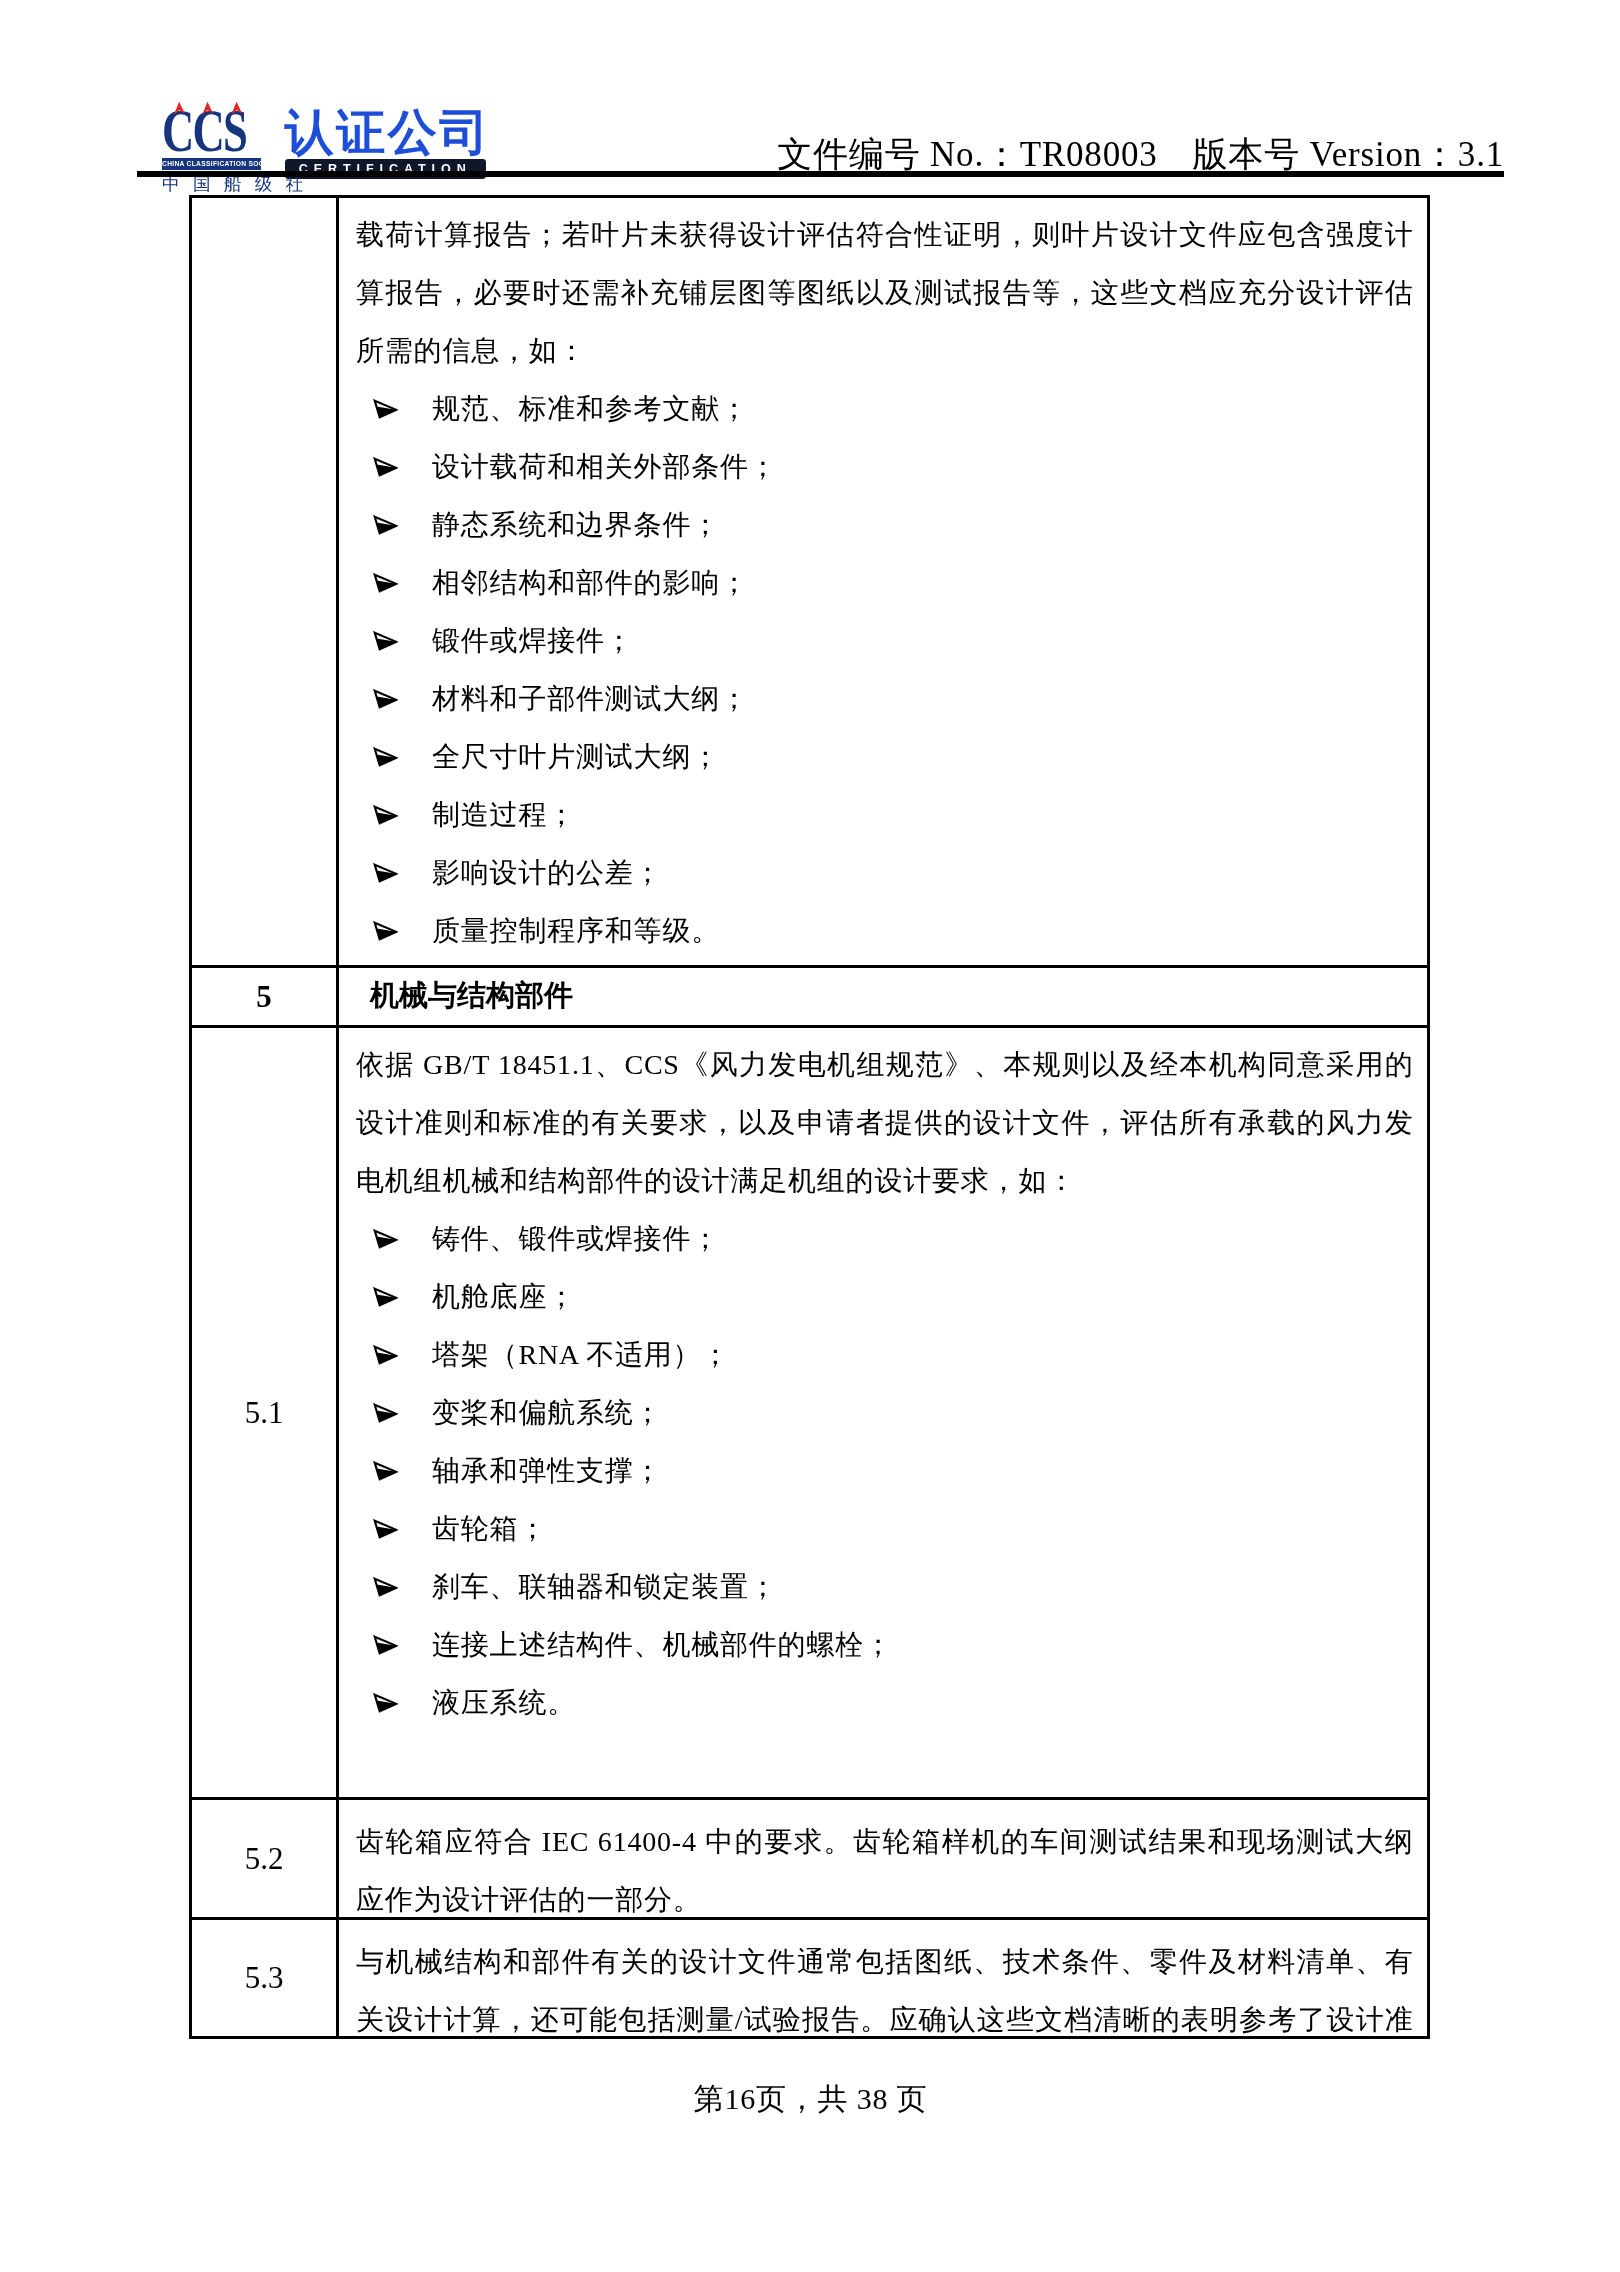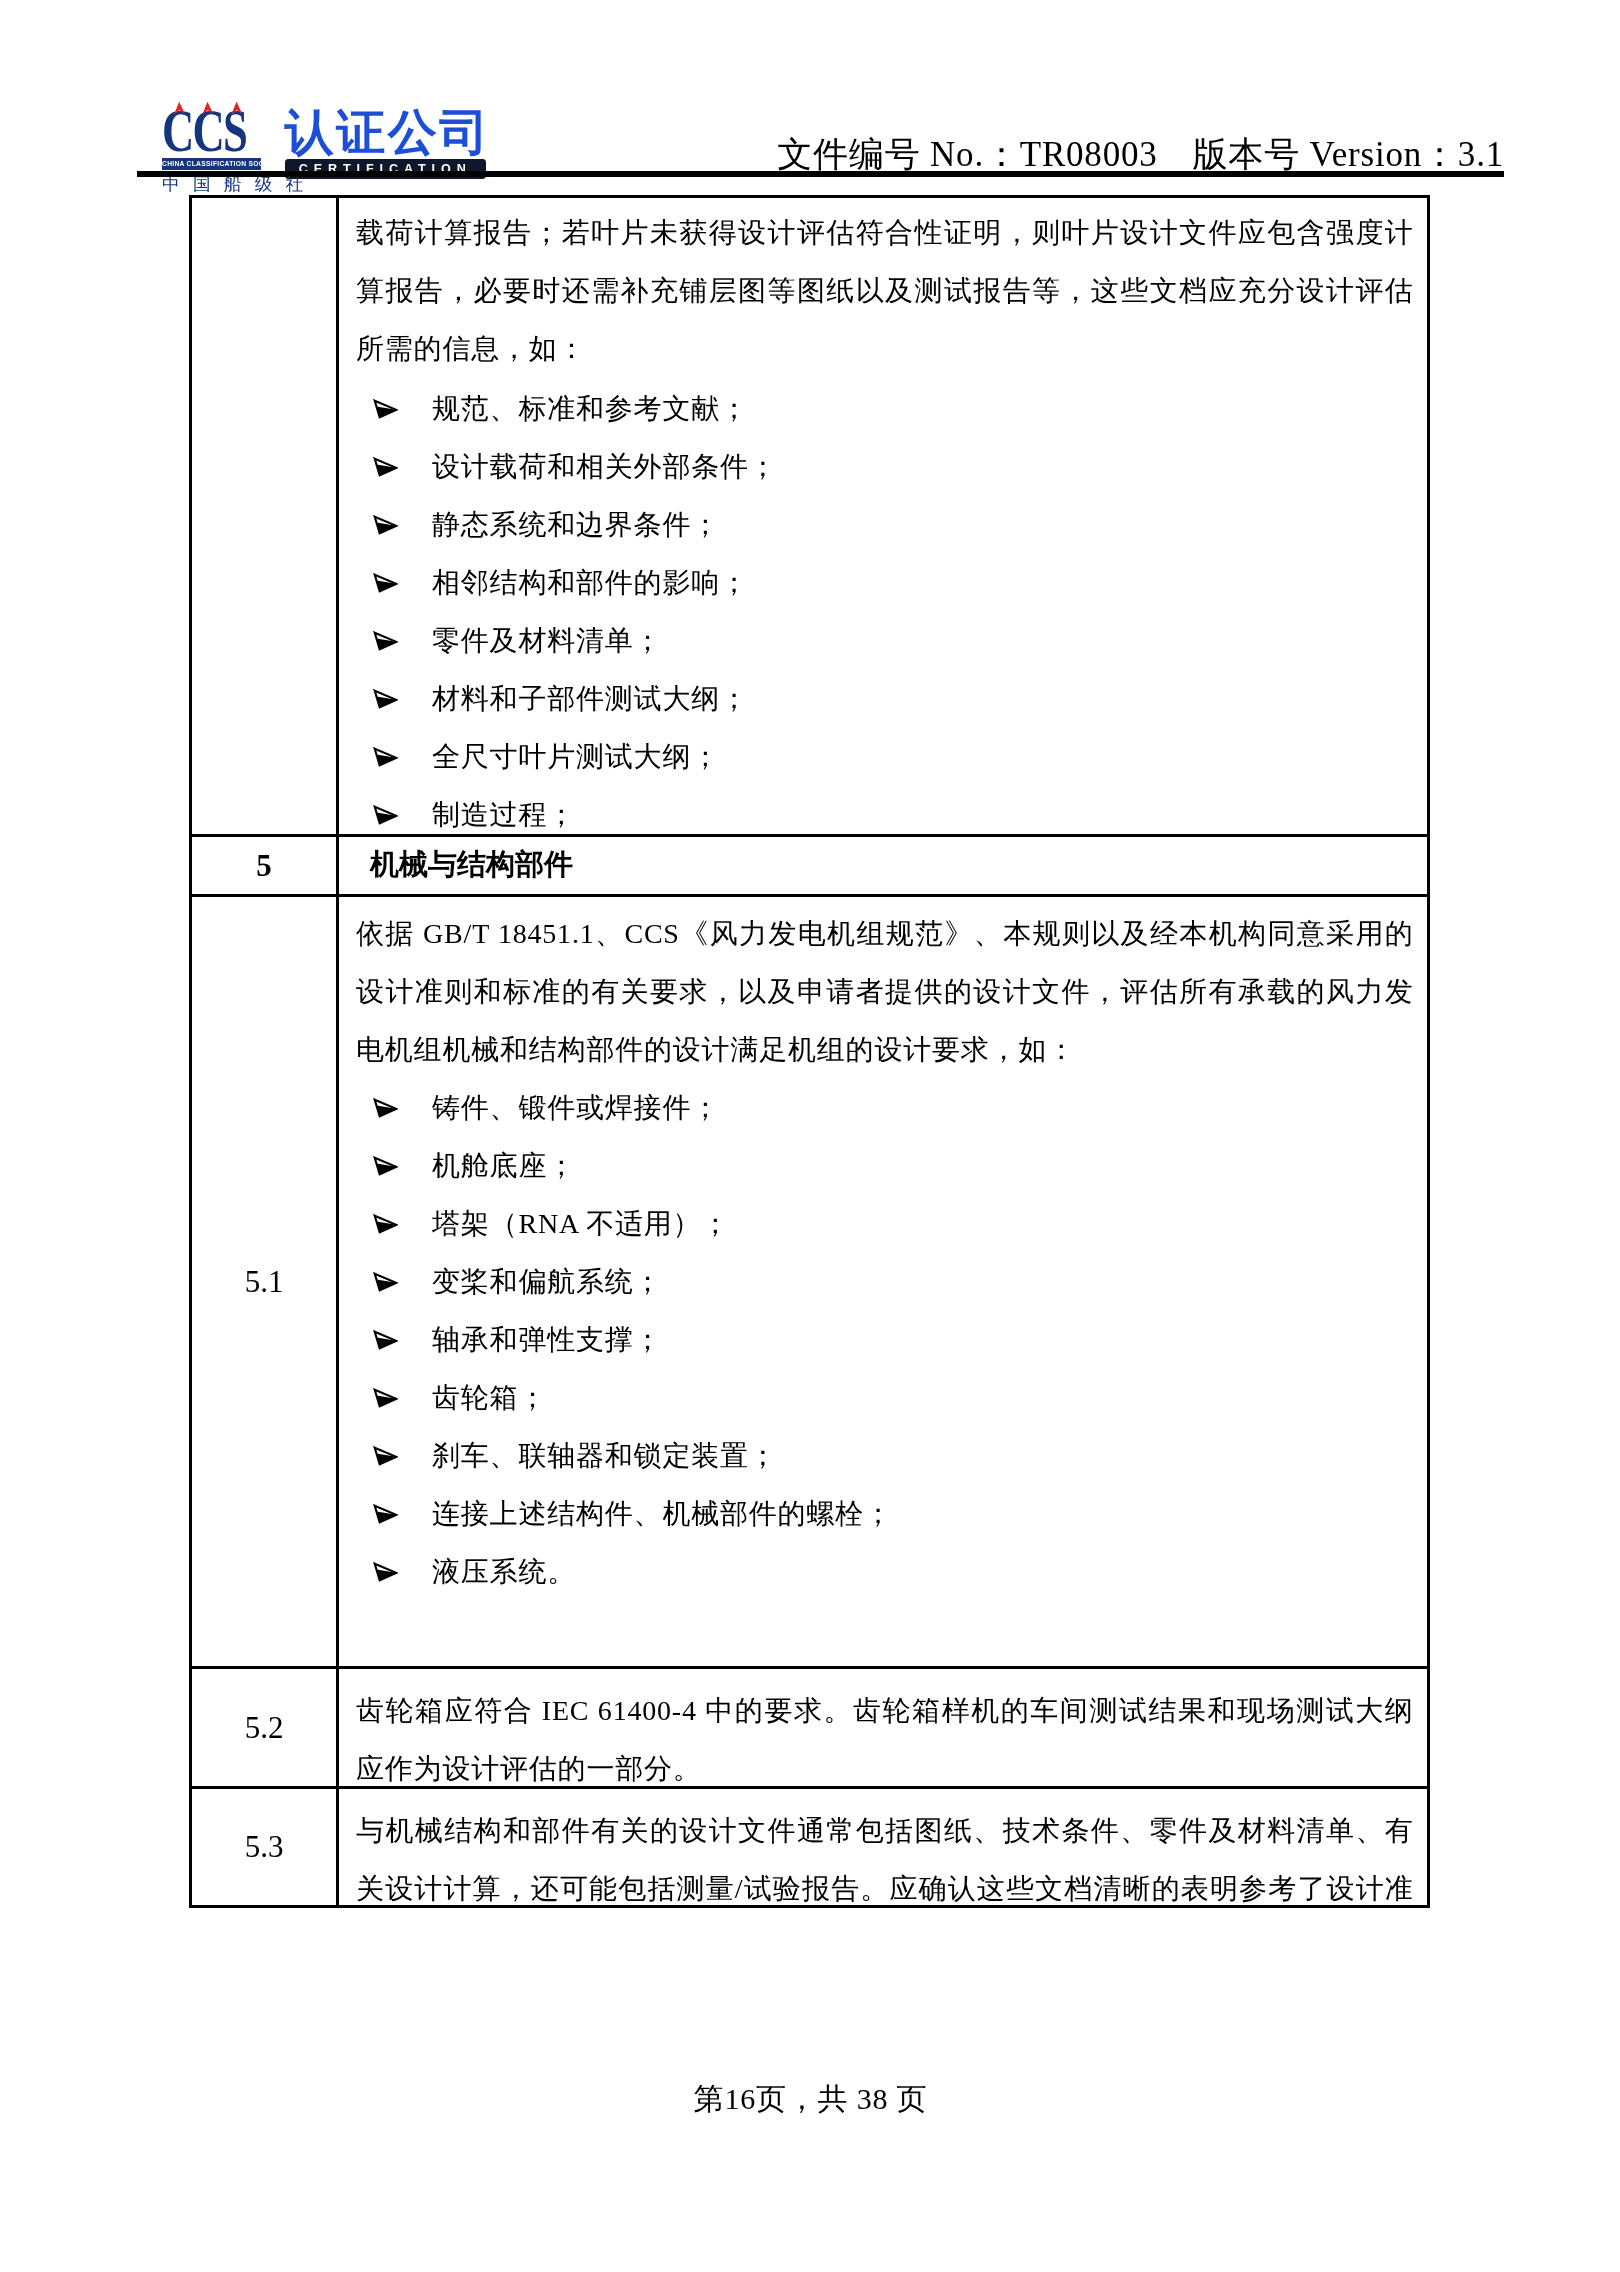--- a/index.html
+++ b/index.html
@@ -76,21 +76,21 @@
   }
   .section-title{
     font-weight:bold;font-size:29px;line-height:55px;padding-left:31px;
     white-space:nowrap;
   }
   .bullets{margin-top:0;}
   .bullet-item{display:flex;align-items:center;height:58px;margin-left:34px;}
   .bullet-item .arrow-icon{flex:0 0 25px;height:22px;}
   .bullet-item .btext{margin-left:34px;font-size:28px;letter-spacing:0.8px;white-space:nowrap;}
 
-  .r0{height:636px;font-family:Liberation Mono, monospace;} .r1{height:57px;} .r2{height:769px;} .r3{height:117px;} .r4{height:116px;}
+  .r0{height:767px;} .r1{height:57px;} .r2{height:769px;} .r3{height:117px;} .r4{height:116px;}
   .r3 .para,.r4 .para{padding-top:13px;}
 
   
   .page-footer{
     position:absolute;left:0;top:2079px;width:100%;
     text-align:center;font-size:30px;letter-spacing:0.8px;
   }
 </style>
 </head>
 <body>
@@ -155,21 +155,21 @@
       <polygon points="4,10 28,14 8,23" fill="#000000"></polygon>
     </svg>
     <span class="btext">相邻结构和部件的影响；</span>
   </div>
 
   <div class="bullet-item">
     <svg class="arrow-icon" viewBox="0 0 30 26" xmlns="http://www.w3.org/2000/svg">
       <polygon points="2,3 28,14 8,23" fill="#ffffff" stroke="#000000" stroke-width="2.5"></polygon>
       <polygon points="4,10 28,14 8,23" fill="#000000"></polygon>
     </svg>
-    <span class="btext">零件及材料清单；</span>
+    <span class="btext">锻件或焊接件；</span>
   </div>
 
   <div class="bullet-item">
     <svg class="arrow-icon" viewBox="0 0 30 26" xmlns="http://www.w3.org/2000/svg">
       <polygon points="2,3 28,14 8,23" fill="#ffffff" stroke="#000000" stroke-width="2.5"></polygon>
       <polygon points="4,10 28,14 8,23" fill="#000000"></polygon>
     </svg>
     <span class="btext">材料和子部件测试大纲；</span>
   </div>
 

